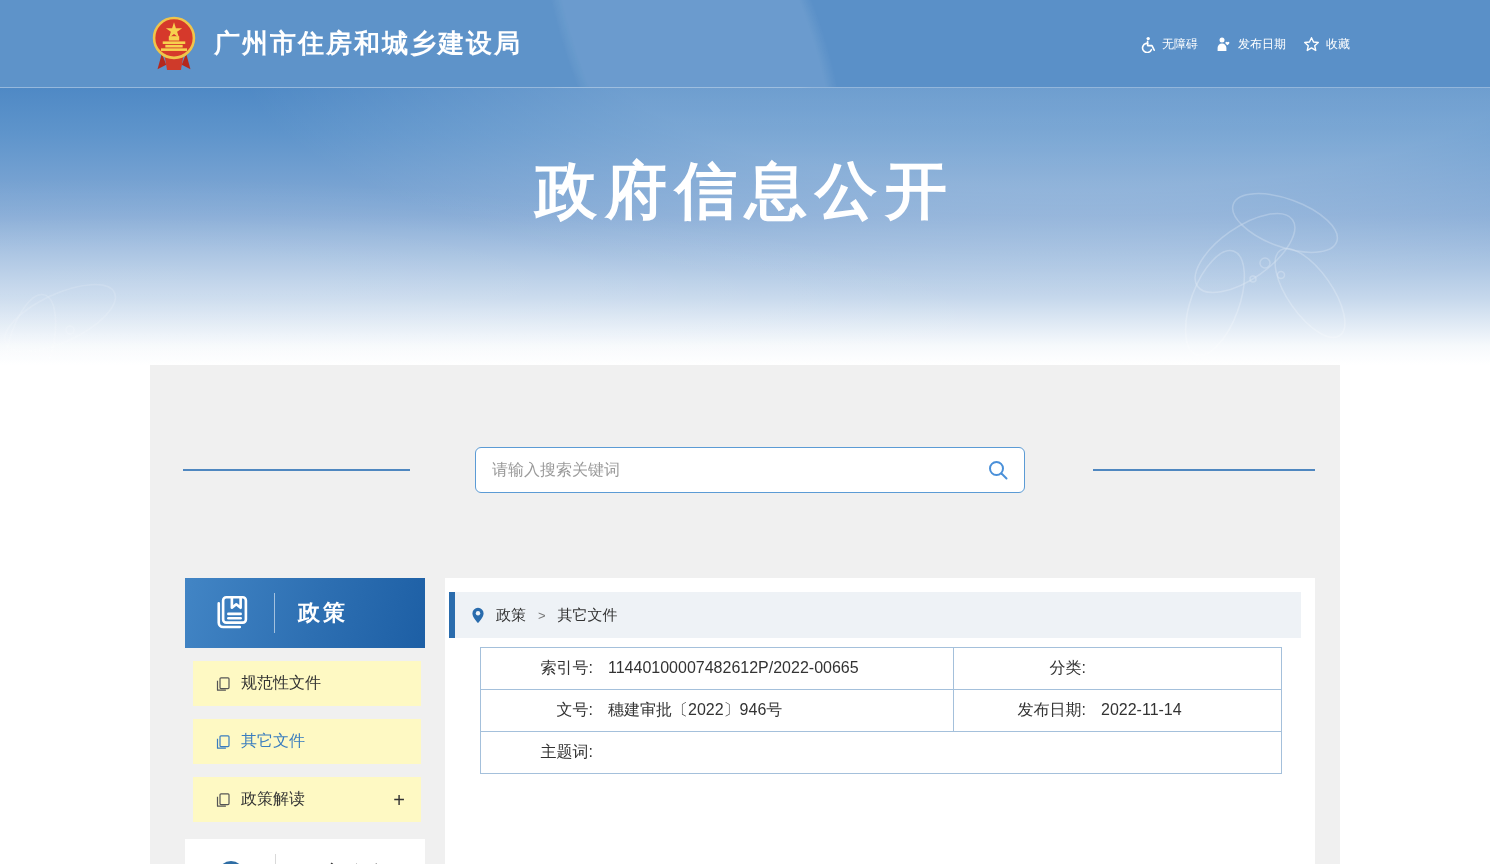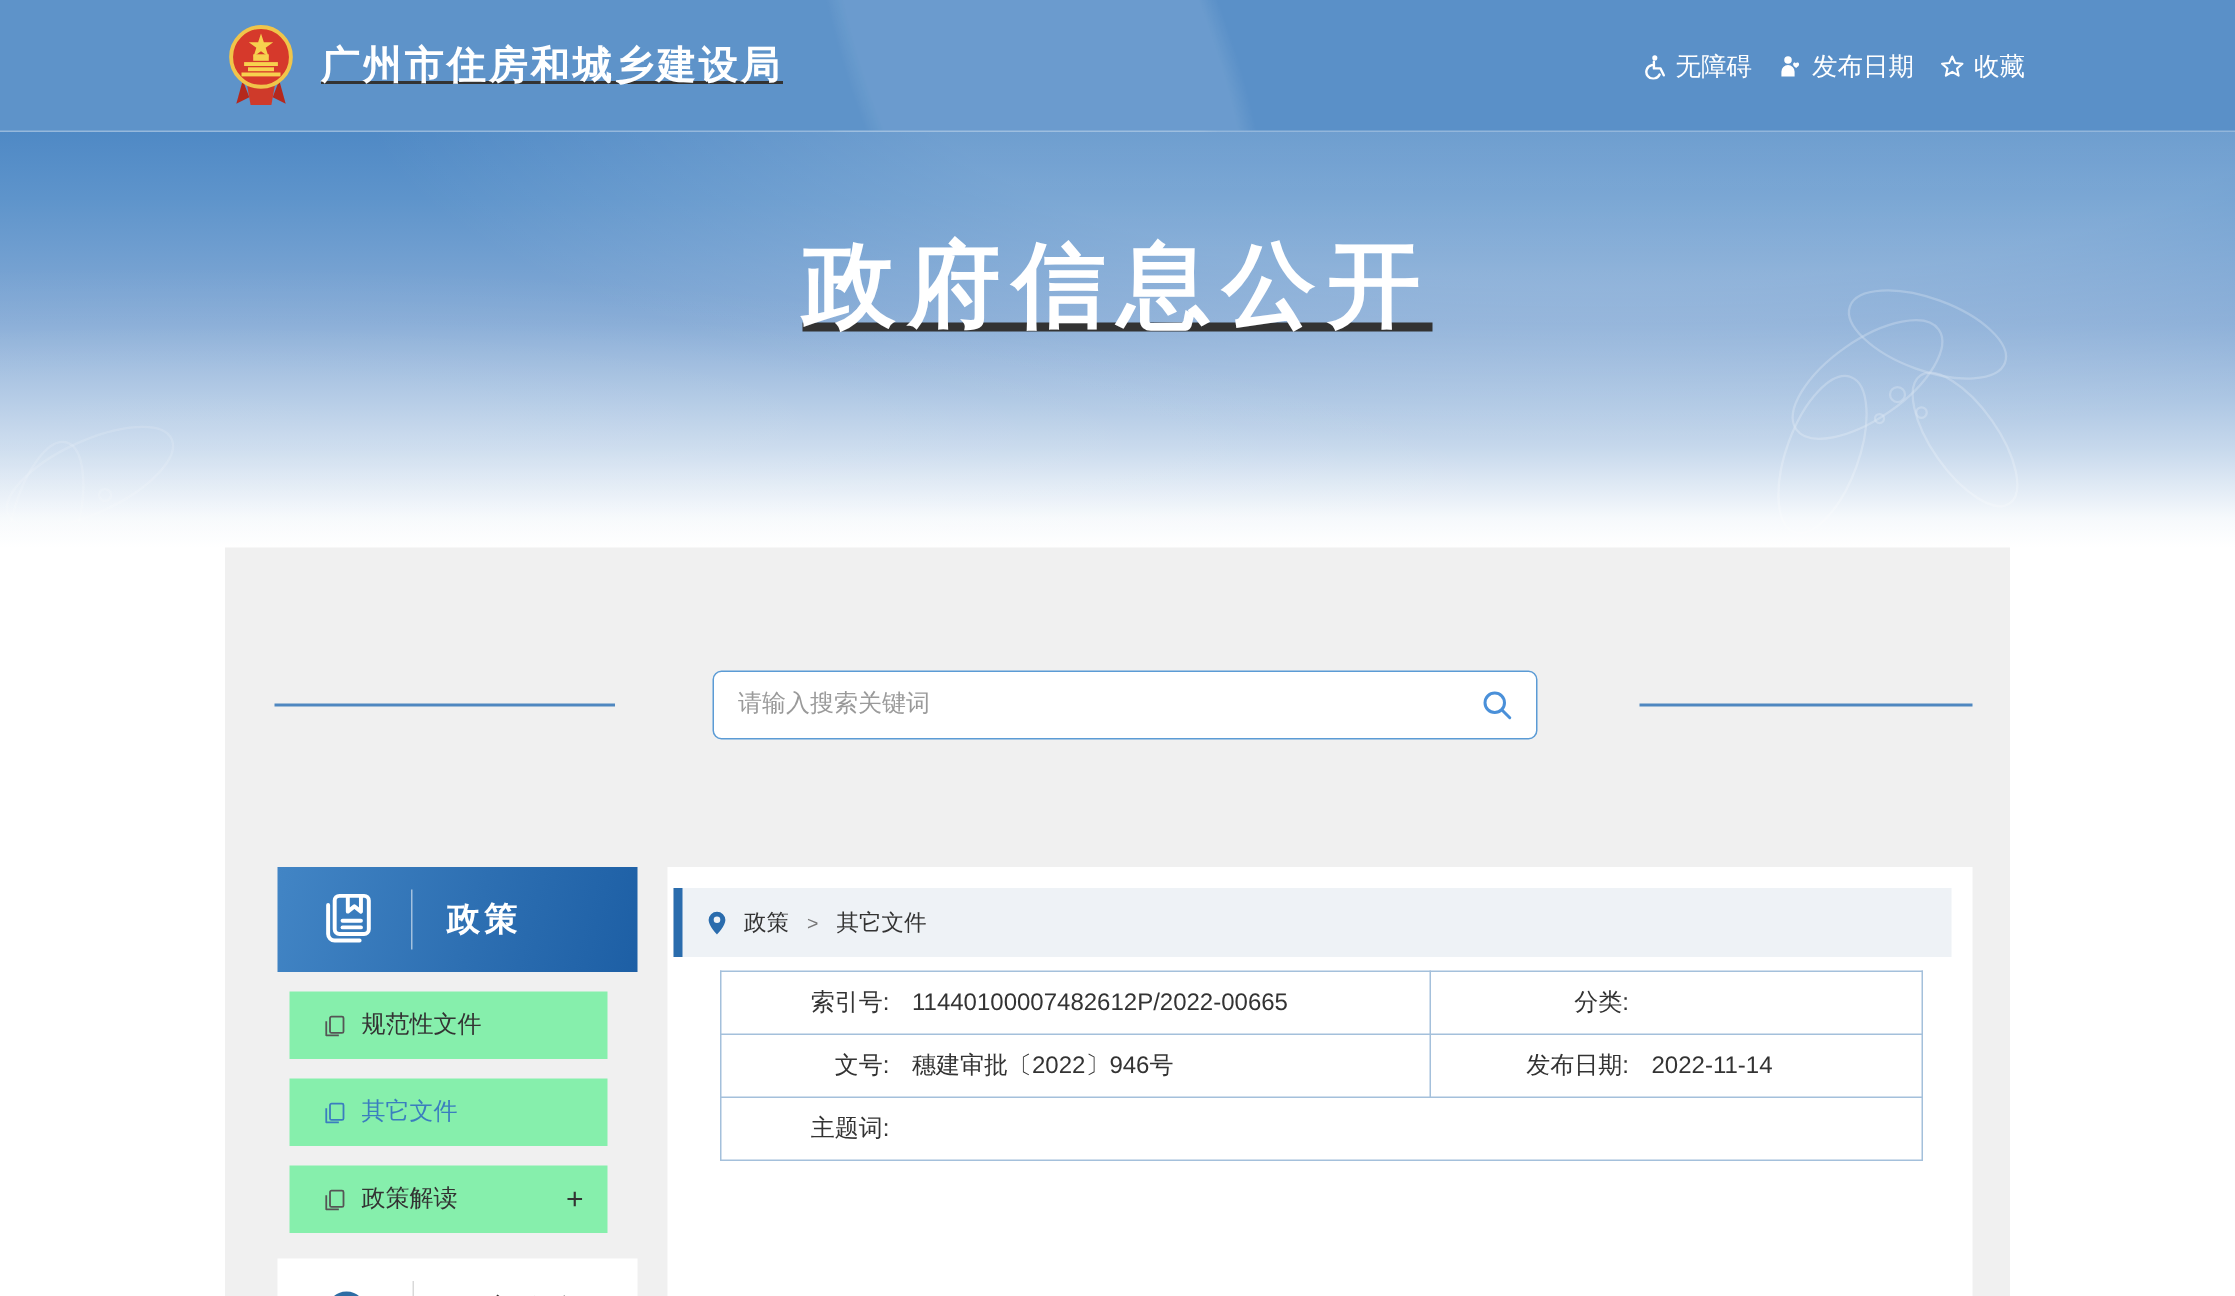--- a/index.html
+++ b/index.html
@@ -1,31 +1,31 @@
 <!DOCTYPE html>
 <html><head>
 <meta charset="utf-8">
 <style>
   * { margin:0; padding:0; box-sizing:border-box; }
   html,body { background:#fff; }
   body { font-family:"Liberation Sans","DejaVu Sans",sans-serif; color:#333; }
-  .page { position:relative; width:1490px; height:864px; overflow:hidden; background:#fff;text-decoration:underline; }
+  .page { position:relative; width:1490px; height:864px; overflow:hidden; background:#fff; }
 
   
   .top-header{
     position:relative; height:88px; background:#4c87c3;
     background-image:radial-gradient(circle at 18% 240%, rgba(255,255,255,.10) 0 46%, transparent 47%),
                      radial-gradient(circle at 78% -160%, rgba(255,255,255,.08) 0 52%, transparent 53%);
     display:flex; align-items:center;
     border-bottom:1px solid rgba(255,255,255,.35);
   }
   .brand{ display:flex; align-items:center; margin-left:148px; }
   .brand-title{ color:#fff; font-size:26px; font-weight:bold; letter-spacing:2px; margin-left:14px; }
   .top-links{ position:absolute; right:140px; top:0; height:88px; display:flex; align-items:center; gap:17px; }
-  .top-link{ display:flex; align-items:center; gap:6px; color:#fff; font-size:17px; cursor:pointer; }
+  .top-link{ display:flex; align-items:center; gap:6px; color:#fff; font-size:12px; cursor:pointer; }
   .top-link svg{ display:block; }
 
   
   .banner{
     position:relative; height:277px;
     background:linear-gradient(180deg,#4f89c5 0%,#5e94cb 16%,#86abd6 46%,#c6d8ec 76%,#f6f9fc 93%,#ffffff 100%);
     overflow:hidden;
   }
   .banner-light{
     position:absolute; inset:0;
@@ -65,21 +65,21 @@
   
   .sidebar{ width:240px; margin-left:35px; flex:none; }
   .side-head{
     height:70px; display:flex; align-items:center;
     background:linear-gradient(105deg,#4285c5 0%,#2d6fb2 55%,#1d5fa5 100%);
   }
   .side-head .side-ico{ margin-left:25px; }
   .side-head .v-div{ width:1px; height:40px; background:rgba(255,255,255,.55); margin-left:22px; }
   .side-head .side-title{ color:#fff; font-size:22px; font-weight:bold; letter-spacing:3px; margin-left:23px; }
   .side-item{
-    margin:13px 20px 0 8px; height:45px; background:#86efac;
+    margin:13px 4px 0 8px; height:45px; background:#fef9c3;
     display:flex; align-items:center; padding:0 16px 0 22px; cursor:pointer; font-size:16px; color:#333;
   }
   .side-item:first-of-type{ margin-top:12px; }
   .side-item .doc{ margin-right:10px; display:flex; }
   .side-item.active{ color:#3a7dbf; }
   .side-item .plus{ margin-left:auto; font-size:20px; color:#333; line-height:1; }
   .side-next{
     margin-top:17px; height:70px; background:#fff; display:flex; align-items:center;
   }
   .side-next .circ{ width:26px; height:26px; border-radius:50%; background:#2e6da4; margin-left:33px; flex:none; }

